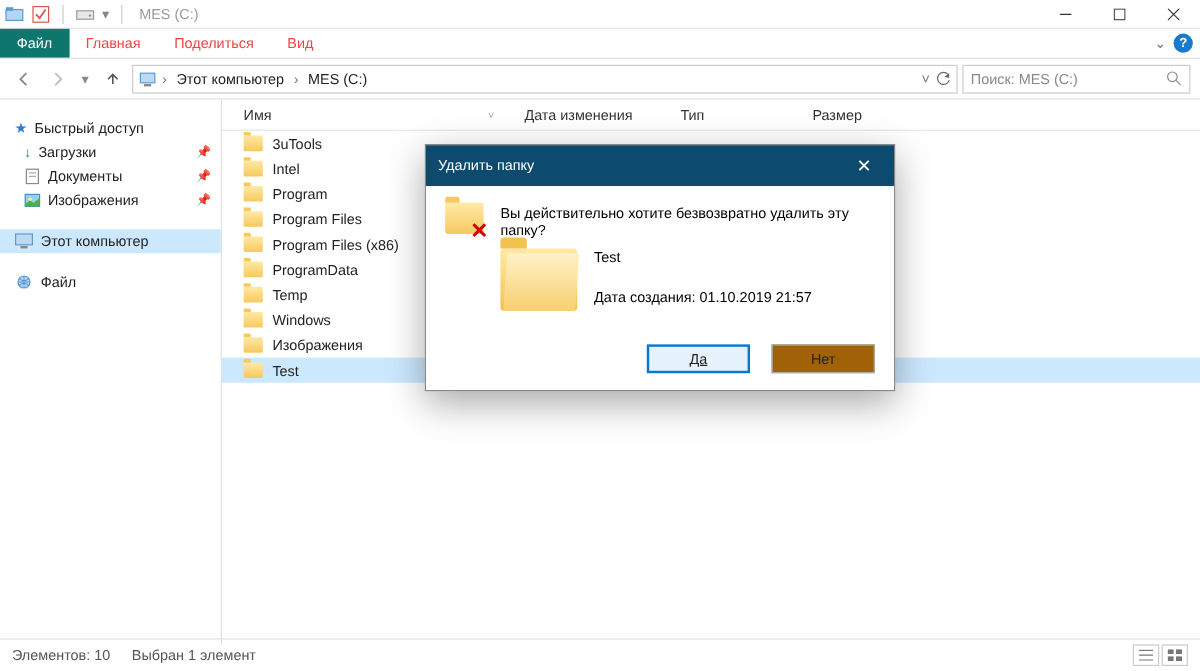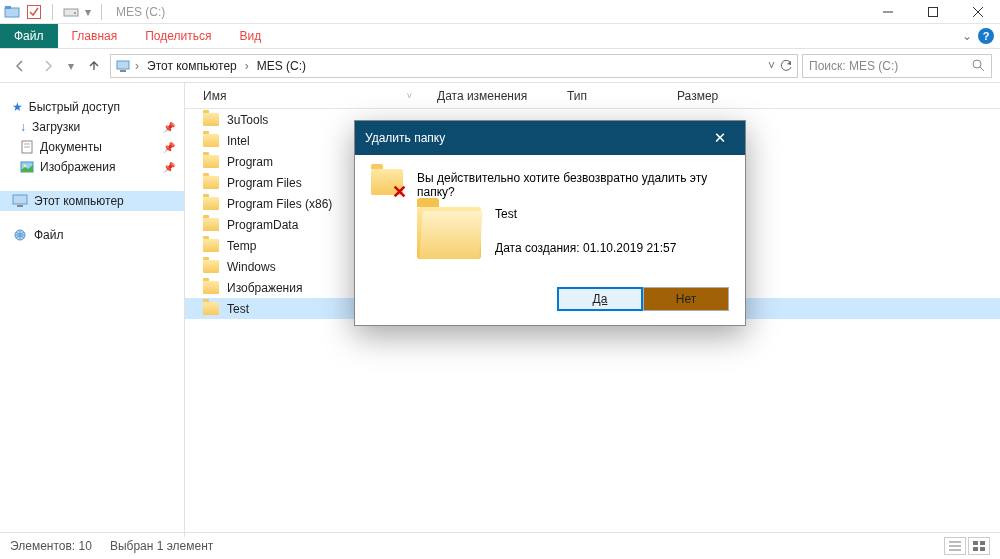--- a/index.html
+++ b/index.html
@@ -64,21 +64,21 @@
   .dlg-body { padding: 14px 16px 10px 16px; }
   .dlg-q { display:flex; gap:14px; align-items:flex-start; }
   .dlg-folder-del{ width:32px; height:28px; position:relative; flex-shrink:0;}
   .dlg-folder-del .f{width:32px;height:26px;background:linear-gradient(#ffe9a5,#f7c95e);border-radius:2px;position:relative;}
   .dlg-folder-del .f::before{content:"";position:absolute;top:-5px;left:0;width:12px;height:5px;background:#f7c95e;border-radius:2px 2px 0 0;}
   .dlg-folder-del .x{position:absolute;bottom:-4px;right:-4px;color:#d40000;font-weight:bold;font-size:18px;line-height:1;}
   .dlg-detail{ display:flex; gap:14px; margin-top:8px; margin-left:46px; }
   .dlg-folder-big{ width:64px; height:52px; background:linear-gradient(#ffe9a5,#f3c24f); border-radius:3px; position:relative; flex-shrink:0;}
   .dlg-folder-big::before{content:"";position:absolute;top:-9px;left:0;width:22px;height:9px;background:#f3c24f;border-radius:3px 3px 0 0;}
   .dlg-folder-big::after{content:"";position:absolute;top:4px;left:4px;right:0;bottom:0;background:linear-gradient(#fff2c8,#f7cf6e);border-radius:2px;transform:skewX(-4deg);}
-  .dlg-btns { display:flex; justify-content:flex-end; gap:0; padding: 18px 16px 14px 16px; }
+  .dlg-btns { display:flex; justify-content:flex-end; gap:18px; padding: 18px 16px 14px 16px; }
   .dlg-btn { width: 86px; height: 24px; border:1px solid #adadad; background:#a16207; display:flex; align-items:center; justify-content:center; color:#222;}
   .dlg-btn.focus { border:2px solid #0078d7; background:#e5f1fb; }
 
   svg { display:block; }
 </style>
 </head>
 <body>
 
 <div class="titlebar">
   <div class="tb-left">

